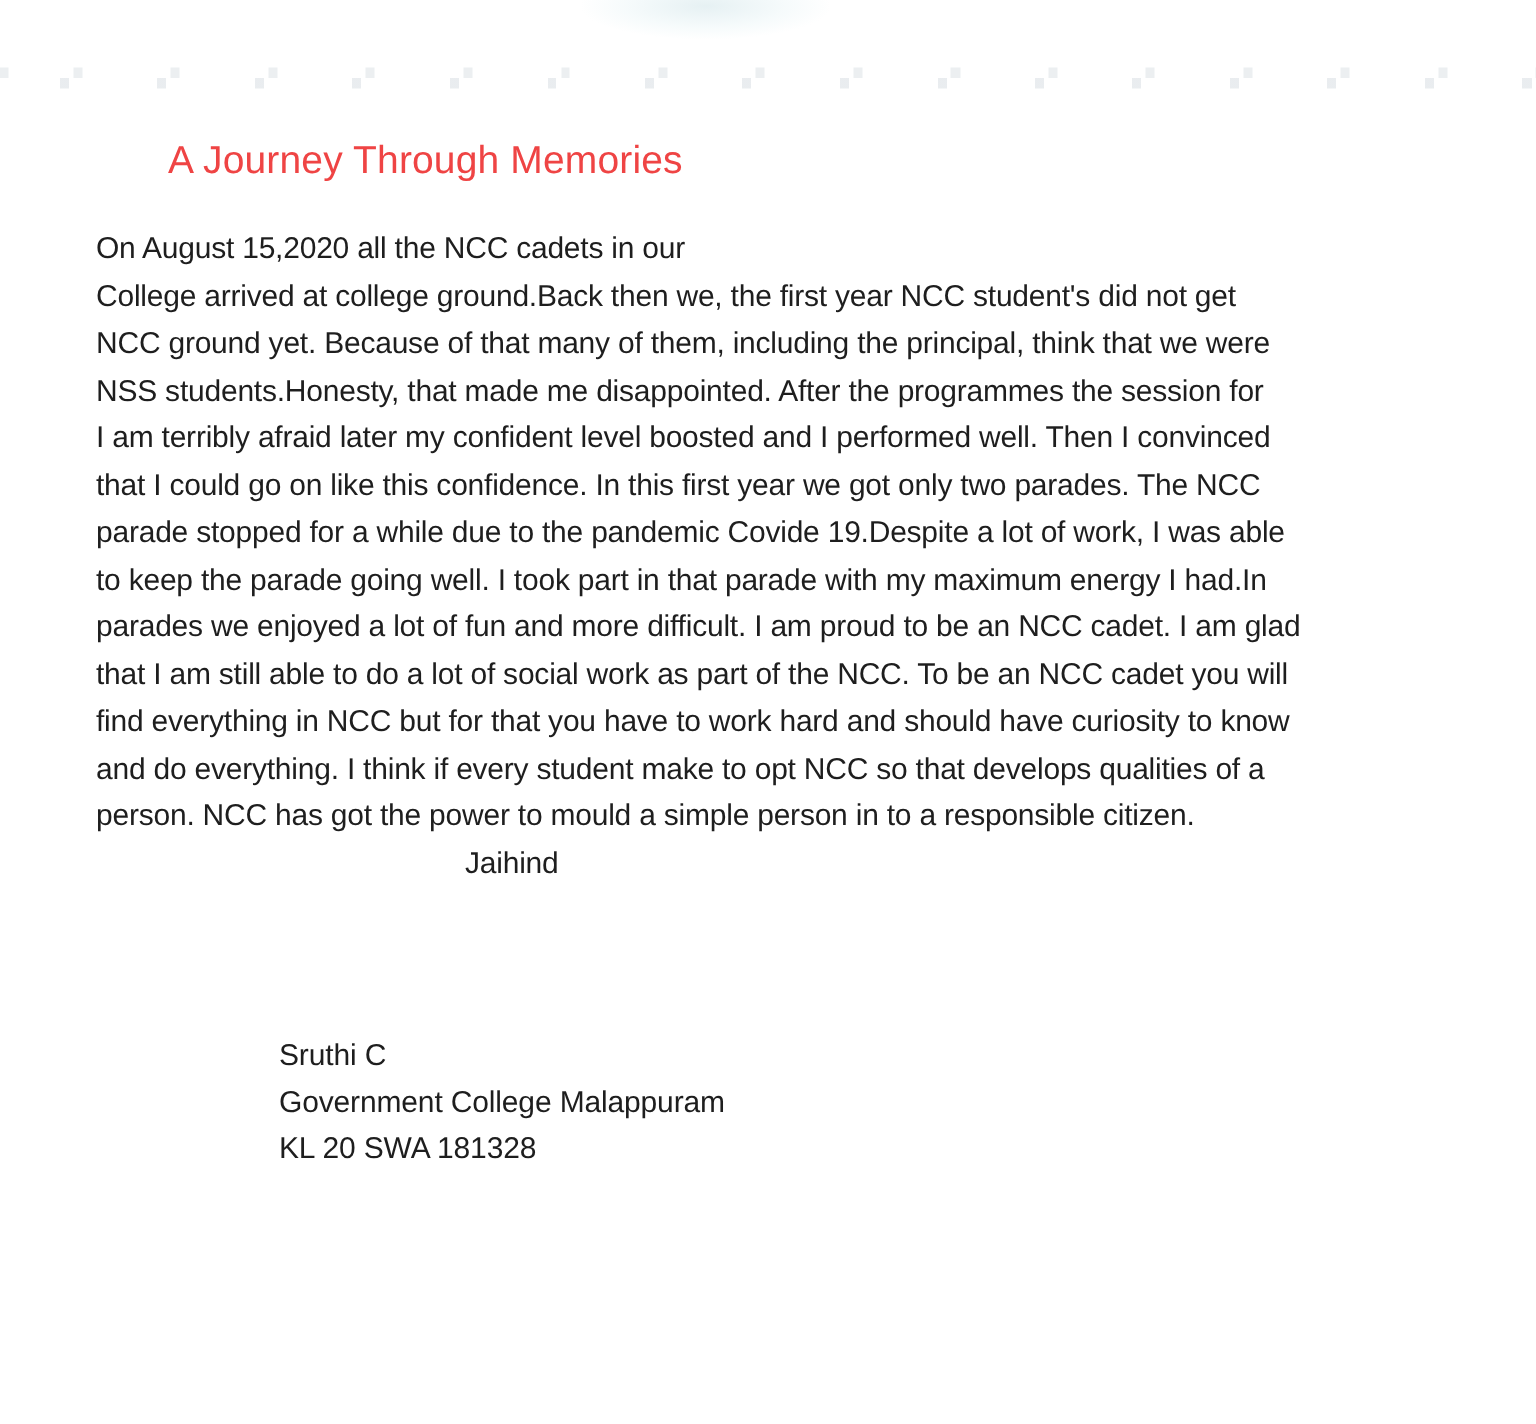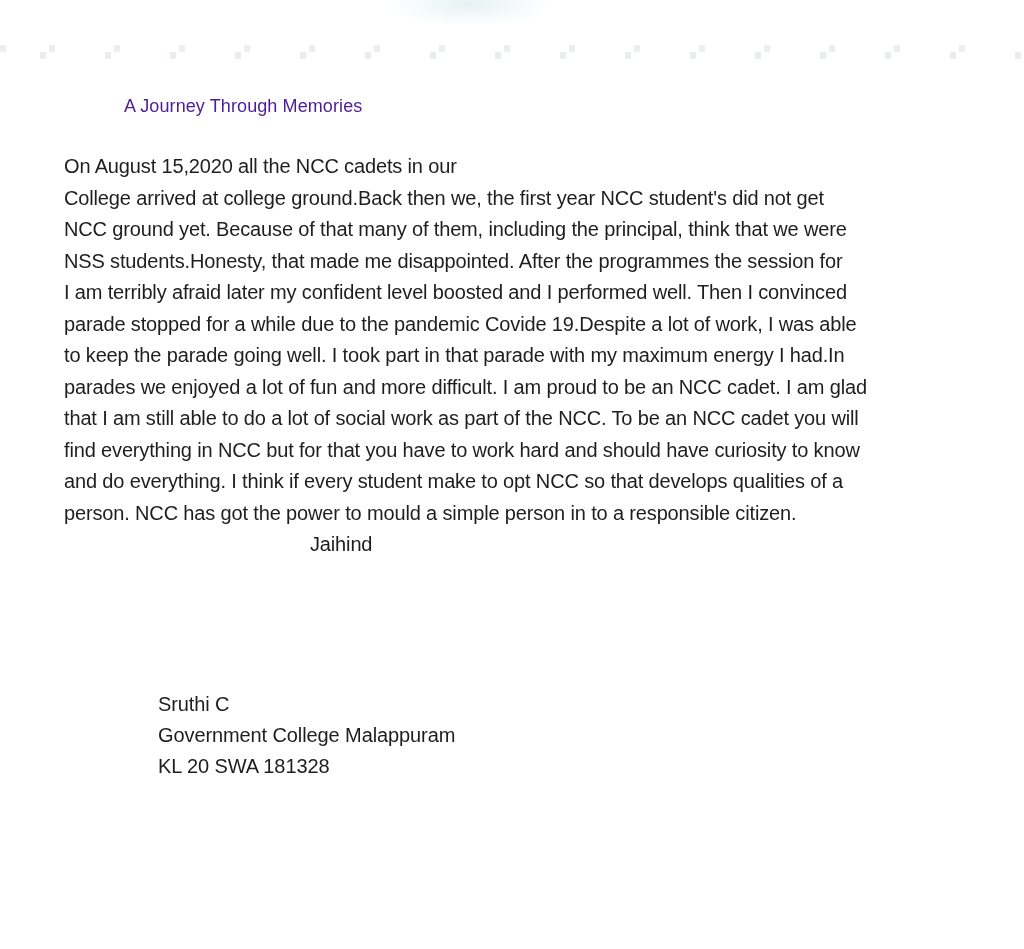--- a/index.html
+++ b/index.html
@@ -39,25 +39,25 @@
       rgba(0,0,0,0) 0px, rgba(0,0,0,0) 40px,
       rgba(202,210,217,0.45) 40px, rgba(202,210,217,0.45) 46px,
       rgba(0,0,0,0) 46px, rgba(0,0,0,0) 65px);
     pointer-events: none;
   }
   .tickrow.r1 { top: 45px; background-position: 9px 0; opacity: 0.8; }
   .tickrow.r2 { top: 52px; opacity: 0.9; }
 
   .doc-title {
     position: absolute;
-    left: 124px;
+    left: 112px;
     top: 93px;
-    font-size: 18px;
+    font-size: 26px;
     line-height: 26px;
-    color: #4c1d95;
+    color: #ef4444;
     letter-spacing: 0.1px;
     white-space: nowrap;
   }
   .essay {
     position: absolute;
     left: 40px;
     top: 151px;
     width: 984px;
     font-size: 20px;
     line-height: 31.5px;
@@ -73,37 +73,39 @@
   .signature {
     position: absolute;
     left: 158px;
     top: 689px;
     font-size: 20px;
     line-height: 31px;
     letter-spacing: -0.1px;
   }
   .signature .line {
     white-space: nowrap;
+    margin-left: 28px;
   }
 </style>
 </head>
 <body>
 
 <div class="smudge"></div>
 <div class="tickrow r1"></div>
 <div class="tickrow r2"></div>
 
 <div class="doc-title">A Journey Through Memories</div>
 
 <div class="essay">
   <div class="line">On August 15,2020 all the NCC cadets in our</div>
   <div class="line">College arrived at college ground.Back then we, the first year NCC student's did not get</div>
   <div class="line">NCC ground yet. Because of that many of them, including the principal, think that we were</div>
   <div class="line">NSS students.Honesty, that made me disappointed. After the programmes the session for</div>
   <div class="line">I am terribly afraid later my confident level boosted and I performed well. Then I convinced</div>
+  <div class="line">that I could go on like this confidence. In this first year we got only two parades. The NCC</div>
   <div class="line">parade stopped for a while due to the pandemic Covide 19.Despite a lot of work, I was able</div>
   <div class="line">to keep the parade going well. I took part in that parade with my maximum energy I had.In</div>
   <div class="line">parades we enjoyed a lot of fun and more difficult. I am proud to be an NCC cadet. I am glad</div>
   <div class="line">that I am still able to do a lot of social work as part of the NCC. To be an NCC cadet you will</div>
   <div class="line">find everything in NCC but for that you have to work hard and should have curiosity to know</div>
   <div class="line">and do everything. I think if every student make to opt NCC so that develops qualities of a</div>
   <div class="line">person. NCC has got the power to mould a simple person in to a responsible citizen.</div>
   <div class="line closing">Jaihind</div>
 </div>
 

